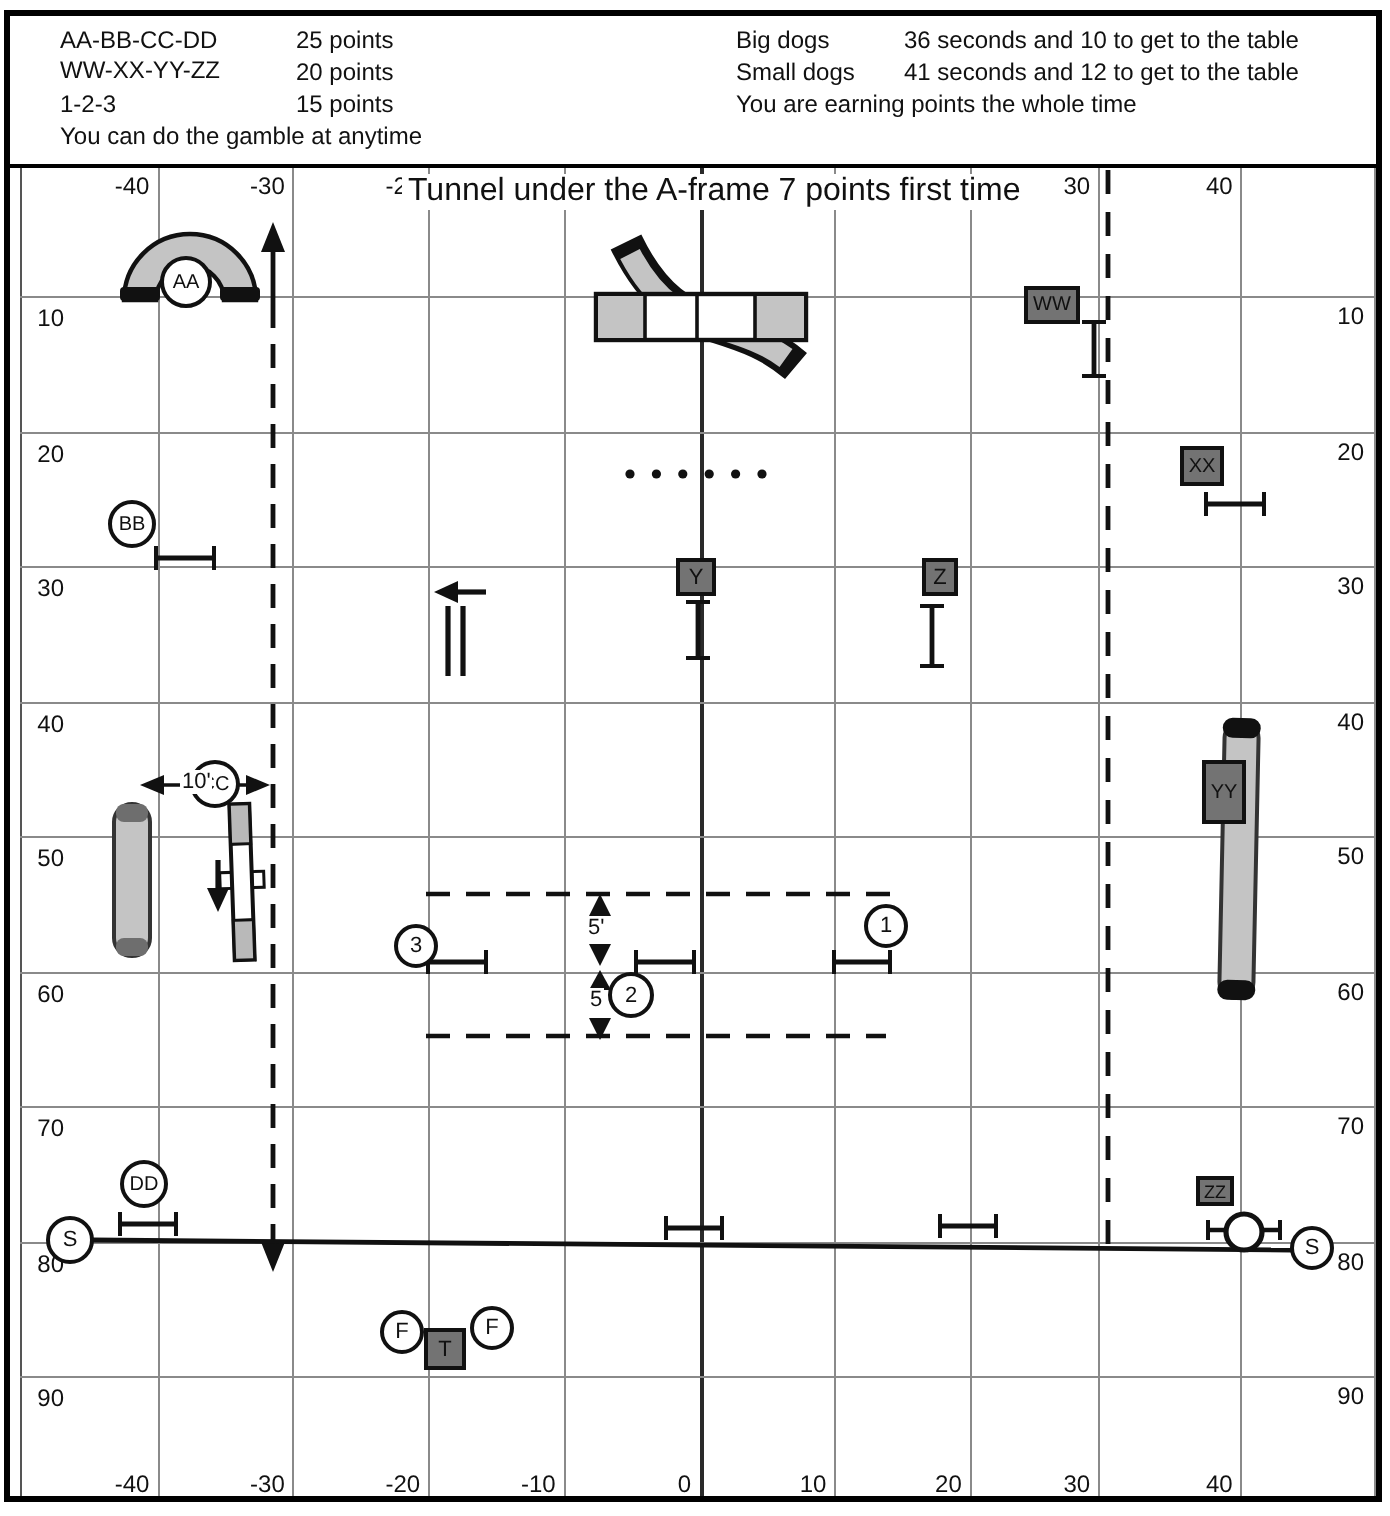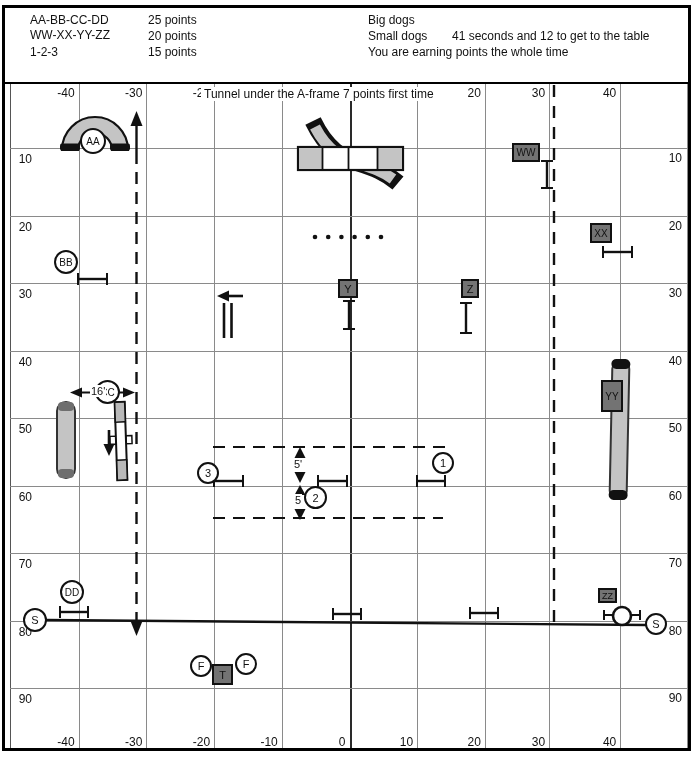--- a/index.html
+++ b/index.html
@@ -6,42 +6,44 @@
   #fig{position:relative;width:695px;height:758px;background:#fff;overflow:hidden;
        font-family:"Liberation Sans","DejaVu Sans",sans-serif;color:#111;text-decoration:underline;}
   #border-frame{position:absolute;left:2px;top:5px;width:689px;height:746px;
        border:3px solid #000;box-sizing:border-box;pointer-events:none;z-index:6;}
   #header-divider{position:absolute;left:5px;top:82px;width:685px;height:2px;background:#000;z-index:5;}
   .hline{position:absolute;height:1px;background:#8a8a8a;z-index:1;}
   .vline{position:absolute;width:1px;background:#8a8a8a;z-index:1;}
   .vline.major{width:2px;background:#2a2a2a;}
   .axis-label{position:absolute;font-size:12px;color:#111;text-align:right;z-index:1;}
   .hdr{position:absolute;font-size:12px;white-space:nowrap;z-index:2;}
-  #tunnel-note{position:absolute;left:201px;top:87px;font-size:12px;background:#fff;
+  #tunnel-note{position:absolute;left:201px;top:87px;font-size:16px;background:#fff;
        padding:0 3px;white-space:nowrap;z-index:4;}
   .circ{position:absolute;background:#fff;border:2px solid #111;border-radius:50%;
        display:flex;align-items:center;justify-content:center;font-size:10px;z-index:3;box-sizing:border-box;}
   .sq{position:absolute;background:#737373;border:2px solid #111;
        display:flex;align-items:center;justify-content:center;font-size:10px;z-index:3;box-sizing:border-box;}
   .dist{position:absolute;font-size:11px;background:#fff;padding:0 1px;z-index:3;}
   #obstacles{position:absolute;left:0;top:0;z-index:2;}
 </style>
 </head>
 <body>
 
 <div id="fig">
 
   <div class="hdr" style="left:30px;top:13px;">AA-BB-CC-DD</div>
   <div class="hdr" style="left:148px;top:13px;">25 points</div>
   <div class="hdr" style="left:30px;top:28px;">WW-XX-YY-ZZ</div>
   <div class="hdr" style="left:148px;top:29px;">20 points</div>
   <div class="hdr" style="left:30px;top:45px;">1-2-3</div>
   <div class="hdr" style="left:148px;top:45px;">15 points</div>
+  <div class="hdr" style="left:30px;top:61px;">You can do the gamble at anytime</div>
 
   <div class="hdr" style="left:368px;top:13px;">Big dogs</div>
+  <div class="hdr" style="left:452px;top:13px;">36 seconds and 10 to get to the table</div>
   <div class="hdr" style="left:368px;top:29px;">Small dogs</div>
   <div class="hdr" style="left:452px;top:29px;">41 seconds and 12 to get to the table</div>
   <div class="hdr" style="left:368px;top:45px;">You are earning points the whole time</div>
 
   <div id="header-divider"></div>
 
   <div id="grid-layer">
       <div class="vline" style="left:10px;top:84px;height:665px;background:#555;"></div>
       <div class="vline" style="left:686.5px;top:84px;height:665px;"></div>
       <div class="vline" style="left:78.7px;top:84px;height:665px;"></div>
@@ -281,18 +283,18 @@
   <div class="circ" style="left:197px;top:462px;width:22px;height:22px;font-size:11px;">3</div>
 
   <div class="sq" style="left:512px;top:143px;width:28px;height:19px;">WW</div>
   <div class="sq" style="left:590px;top:223px;width:22px;height:20px;">XX</div>
   <div class="sq" style="left:601px;top:340px;width:22px;height:32px;margin-top:40px;">YY</div>
   <div class="sq" style="left:598px;top:588px;width:19px;height:15px;font-size:9px;">ZZ</div>
   <div class="sq" style="left:338px;top:279px;width:20px;height:19px;font-size:11px;">Y</div>
   <div class="sq" style="left:461px;top:279px;width:18px;height:19px;font-size:11px;">Z</div>
   <div class="sq" style="left:212px;top:664px;width:21px;height:21px;font-size:11px;">T</div>
 
-  <div class="dist" style="left:90px;top:385px;">16'</div>
+  <div class="dist" style="left:90px;top:385px;">10'</div>
   <div class="dist" style="left:293px;top:458px;">5'</div>
   <div class="dist" style="left:294px;top:494px;">5</div>
 
   <div id="border-frame"></div>
 </div>
 
 </body></html>

